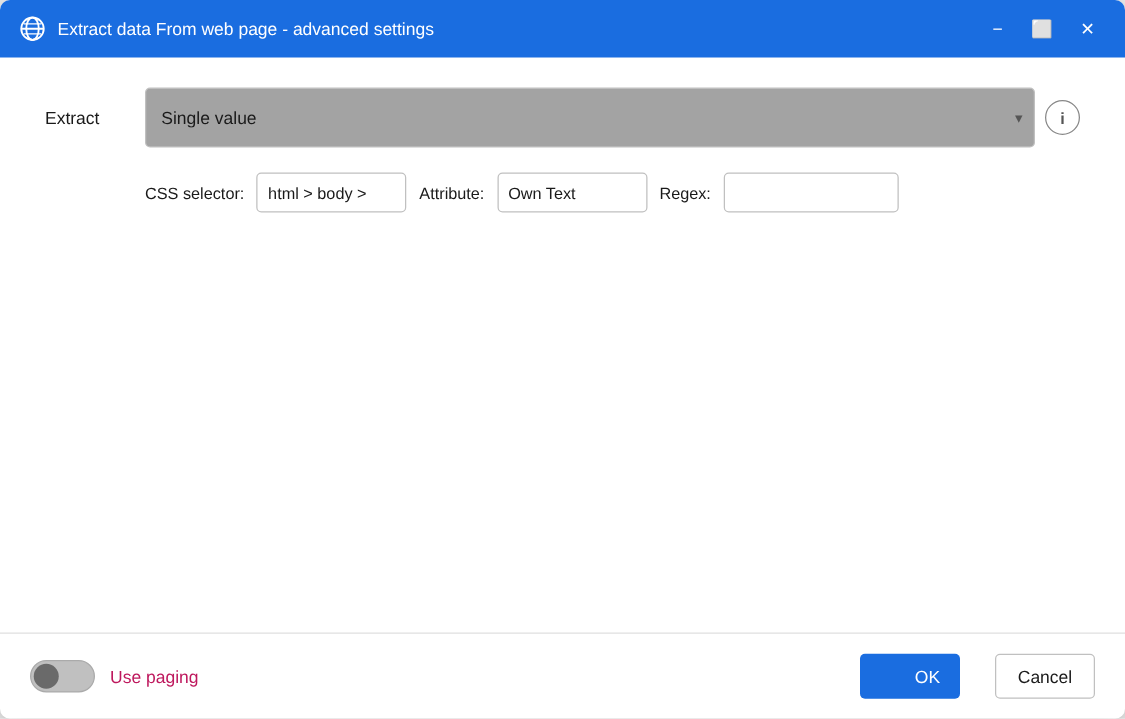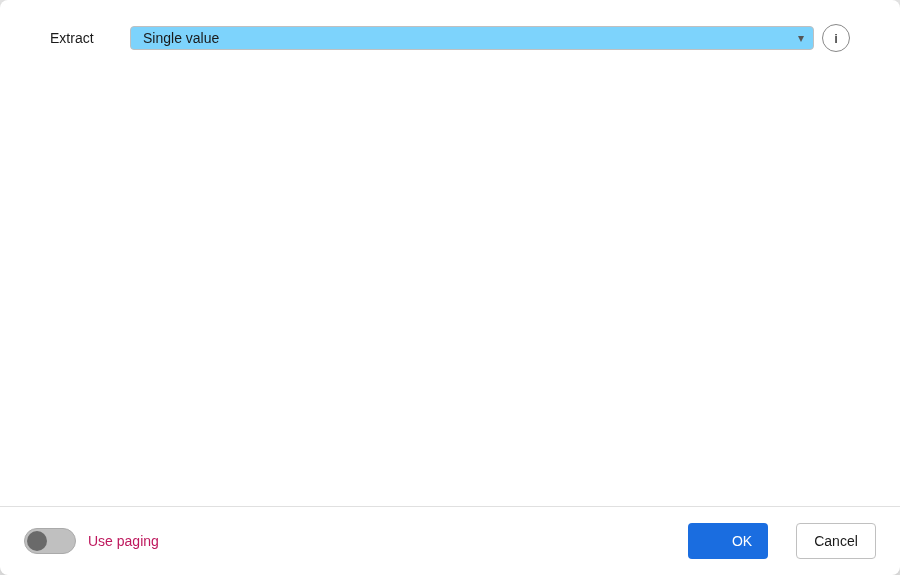--- a/index.html
+++ b/index.html
@@ -67,21 +67,21 @@
       color: #ffffff;
       display: flex;
       align-items: center;
       justify-content: center;
       border-radius: 4px;
       font-size: 14px;
     }
 
     .dialog-content {
       flex: 1;
-      padding: 24px 50px;
+      padding: 24px 36px;
       display: flex;
       flex-direction: column;
     }
 
     .form-row {
       display: flex;
       align-items: center;
       margin-bottom: 20px;
     }
 
@@ -99,24 +99,24 @@
       gap: 8px;
     }
 
     .select-wrapper {
       flex: 1;
       position: relative;
     }
 
     .select-field {
       width: 100%;
-      height: 24px;
+      height: 48px;
       border: 1px solid #c0c0c0;
       border-radius: 4px;
-      background: #7dd3fc;
+      background: #a3a3a3;
       padding: 0 36px 0 12px;
       font-size: 14px;
       color: #1a1a1a;
       appearance: none;
       cursor: pointer;
       outline: none;
     }
 
     .select-chevron {
       position: absolute;
@@ -260,40 +260,67 @@
       font-size: 14px;
       cursor: pointer;
       margin-left: 20px;
     }
   </style>
 </head>
 <body>
 
 <div class="dialog">
 
+  <div class="title-bar">
+    <div class="title-bar-icon">
+      <svg width="20" height="20" viewBox="0 0 20 20" fill="none">
+        <circle cx="10" cy="10" r="9" stroke="white" stroke-width="1.5"></circle>
+        <ellipse cx="10" cy="10" rx="5" ry="9" stroke="white" stroke-width="1.5"></ellipse>
+        <line x1="1" y1="10" x2="19" y2="10" stroke="white" stroke-width="1.5"></line>
+        <line x1="3" y1="6" x2="17" y2="6" stroke="white" stroke-width="1"></line>
+        <line x1="3" y1="14" x2="17" y2="14" stroke="white" stroke-width="1"></line>
+      </svg>
+    </div>
+    <span class="title-bar-text">Extract data From web page - advanced settings</span>
+    <div class="title-bar-controls">
+      <button class="title-bar-btn">−</button>
+      <button class="title-bar-btn">⬜</button>
+      <button class="title-bar-btn close">✕</button>
+    </div>
+  </div>
 
   <div class="dialog-content">
 
     <div class="form-row">
       <span class="form-label">Extract</span>
       <div class="extract-row">
         <div class="select-wrapper">
           <select class="select-field">
             <option>Single value</option>
             <option>List of values</option>
             <option>Table</option>
           </select>
           <span class="select-chevron">▾</span>
         </div>
         <button class="info-btn">
           <span>i</span>
         </button>
       </div>
     </div>
 
+    <div class="css-row">
+      <span class="field-label">CSS selector:</span>
+      <input class="text-input css-selector-input" type="text" value="html &gt; body &gt;" style="">
+
+      <span class="field-label">Attribute:</span>
+      <input class="text-input attribute-input" type="text" value="Own Text" style="">
+
+      <span class="field-label">Regex:</span>
+      <input class="text-input regex-input" type="text" value="" style="">
+    </div>
 
     <div class="spacer"></div>
 
   </div>
 
   <div class="dialog-footer">
     <div class="paging-section">
       <div class="toggle-switch">
         <div class="toggle-track">
           <div class="toggle-thumb"></div>

